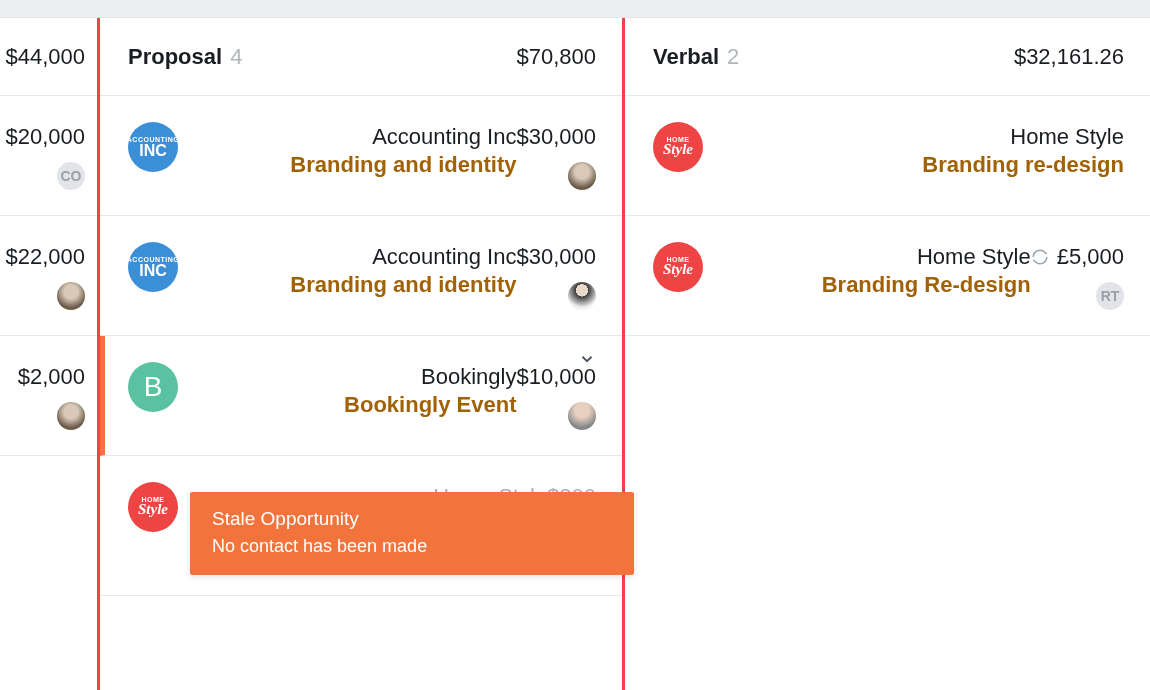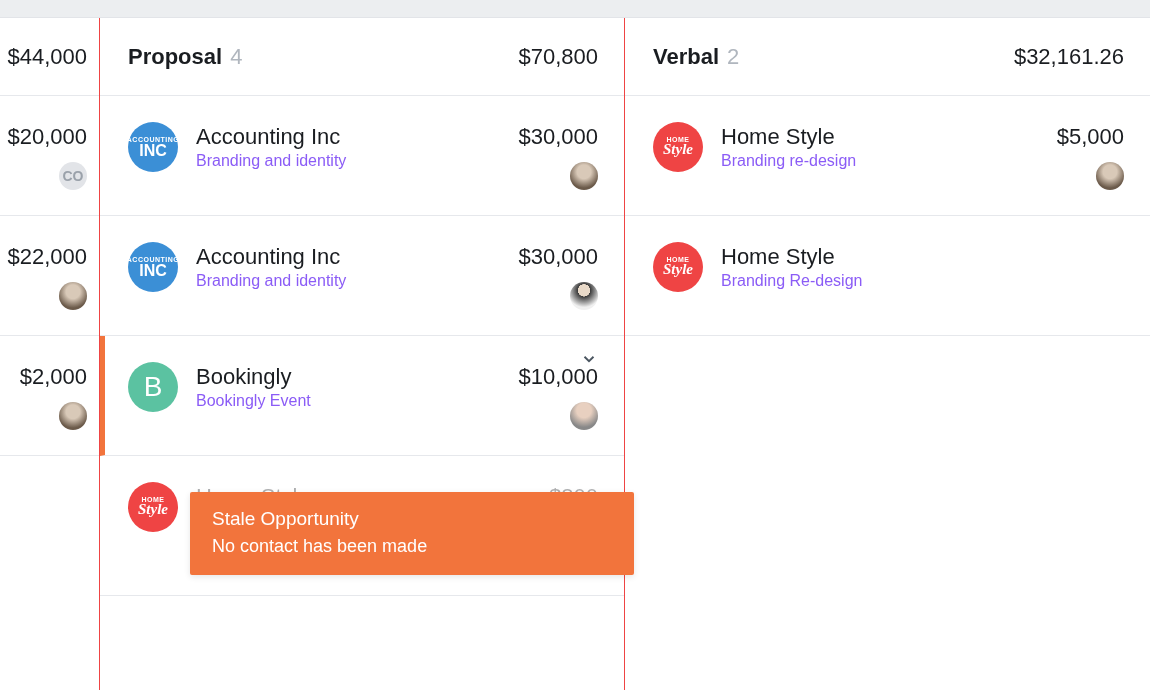--- a/index.html
+++ b/index.html
@@ -14,21 +14,21 @@
     height: 18px;
     background: #eceef0;
     border-bottom: 1px solid #e2e4e8;
   }
   .board {
     display: flex;
     height: calc(100% - 18px);
   }
   .column {
     background: #fff;
-    border-right: 1px solid #ef4444;
+    border-right: 3px solid #ef4444;
     display: flex;
     flex-direction: column;
   }
   .col-partial { width: 100px; min-width: 100px; }
   .col-main { width: 525px; min-width: 525px; }
   .col-main:last-child { width: 525px; border-right: none; }
 
   .col-header {
     display: flex;
     align-items: center;
@@ -68,23 +68,23 @@
     margin-top: 2px;
   }
   .logo-accounting { background: #3b8fd6; flex-direction: column; line-height: 1; }
   .logo-accounting .l1 { font-size: 7px; letter-spacing: 0.5px; }
   .logo-accounting .l2 { font-size: 16px; font-weight: 700; }
   .logo-bookingly { background: #5bc2a1; font-size: 28px; font-weight: 500; }
   .logo-homestyle { background: #ef4444; flex-direction: column; line-height: 0.9; }
   .logo-homestyle .l1 { font-size: 7px; letter-spacing: 0.5px; }
   .logo-homestyle .l2 { font-size: 15px; font-style: italic; font-family: Georgia, serif; }
 
-  .card-body { flex: 1; padding-top: 4px; }
+  .card-body { flex: 1; padding-top: 4px; text-align: right; }
   .company-name { font-size: 22px; color: #1a1d21; font-weight: 400; margin-bottom: 2px; }
-  .deal-desc { font-size: 16px; color: #8b5cf6; font-weight: 400; }
+  .deal-desc { font-size: 22px; color: #a16207; font-weight: 700; }
 
   .card-right {
     display: flex; flex-direction: column; align-items: flex-end;
     gap: 12px; padding-top: 4px;
   }
   .amount { font-size: 22px; color: #1a1d21; font-weight: 400; white-space: nowrap; }
   .amount-row { display: flex; align-items: center; gap: 8px; }
   .avatar {
     width: 28px; height: 28px; border-radius: 50%;
     background: #8a6d5a;
@@ -240,34 +240,40 @@
 
     <div class="card">
       <div class="company-logo logo-homestyle">
         <span class="l1">HOME</span>
         <span class="l2">Style</span>
       </div>
       <div class="card-body">
         <div class="company-name">Home Style</div>
         <div class="deal-desc">Branding re-design</div>
       </div>
-      <div class="card-right">
-        <span class="amount">$5,000</span>
-        <span class="avatar photo1"></span>
-      </div>
     </div>
 
     <div class="card">
       <div class="company-logo logo-homestyle">
         <span class="l1">HOME</span>
         <span class="l2">Style</span>
       </div>
       <div class="card-body">
         <div class="company-name">Home Style</div>
         <div class="deal-desc">Branding Re-design</div>
+      </div>
+      <div class="card-right">
+        <div class="amount-row">
+          <svg class="refresh-icon" viewBox="0 0 24 24" fill="none" stroke="currentColor" stroke-width="2">
+            <path d="M3 12a9 9 0 0 1 15-6.7L21 8"></path>
+            <path d="M21 12a9 9 0 0 1-15 6.7L3 16"></path>
+          </svg>
+          <span class="amount">£5,000</span>
+        </div>
+        <span class="avatar grey">RT</span>
       </div>
     </div>
     <div class="col-filler"></div>
   </div>
 
 </div>
 
 <div class="tooltip">
   <div class="tooltip-title">Stale Opportunity</div>
   <div class="tooltip-body">No contact has been made</div>

